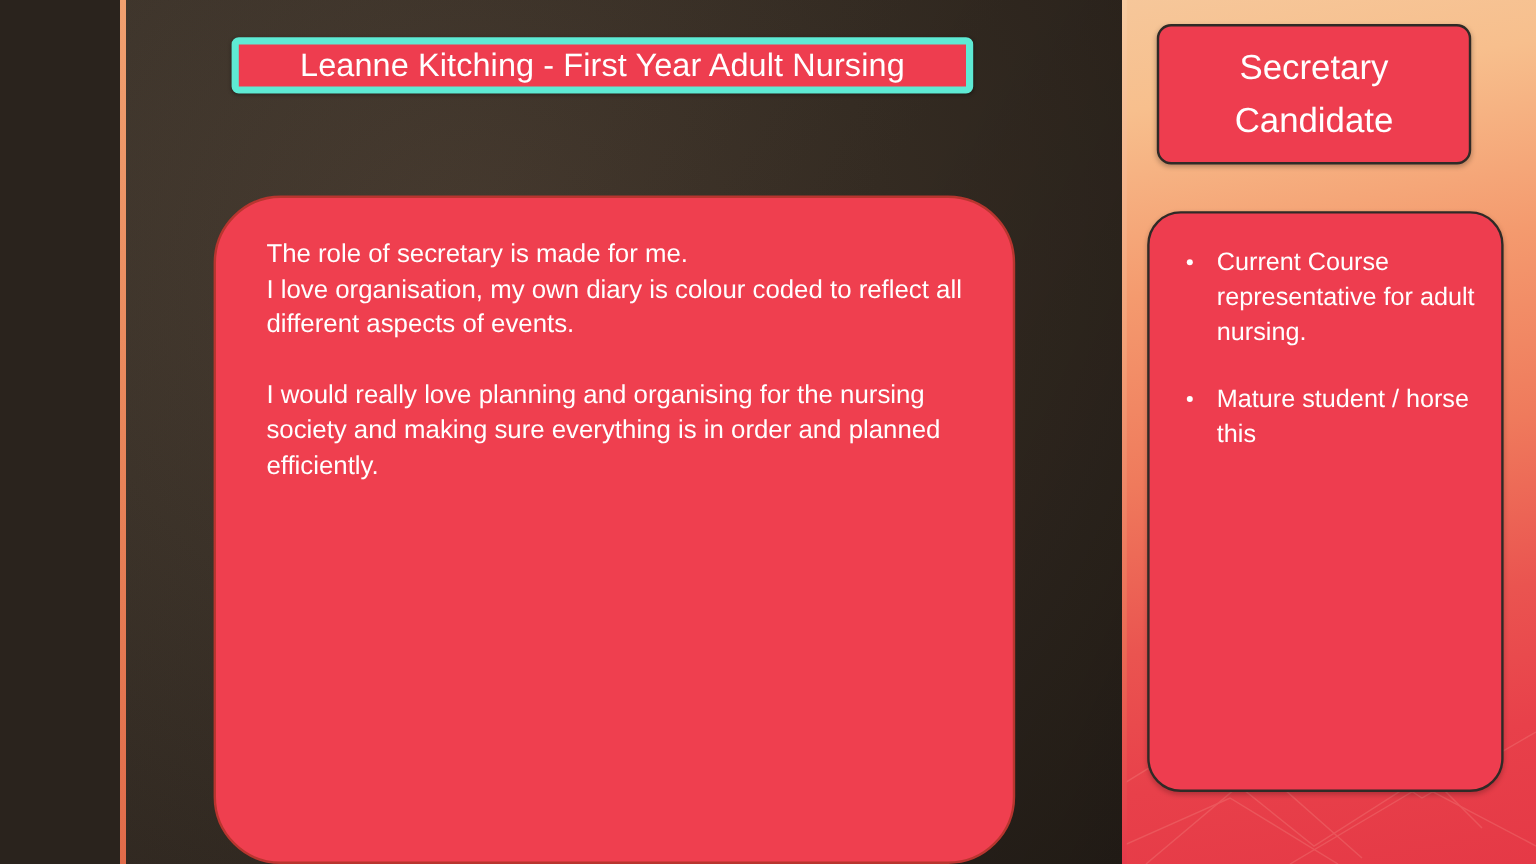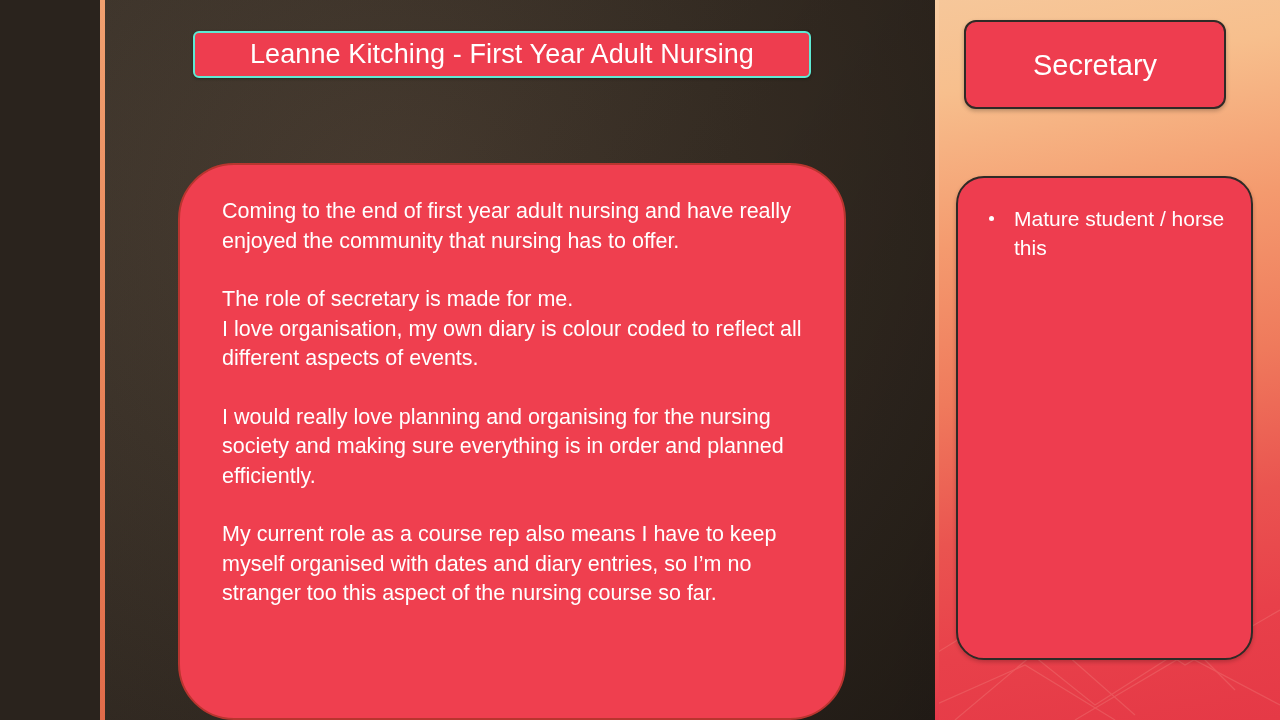--- a/index.html
+++ b/index.html
@@ -84,21 +84,21 @@
     background: linear-gradient(180deg, #f8cda3 0%, #f3a077 40%, #ea6a55 75%, #e5394a 100%);
   }
   
   .title-badge {
     position: absolute;
     left: 193px;
     top: 31px;
     width: 618px;
     height: 47px;
     background: #ee3d4f;
-    border: 2px solid #5eead4;
+    border: 6px solid #5eead4;
     border-radius: 6px;
     box-sizing: border-box;
     display: flex;
     align-items: center;
     justify-content: center;
     box-shadow: 0 1px 3px rgba(0,0,0,0.35);
   }
   .title-badge span {
     color: #ffffff;
     font-size: 27px;
@@ -131,21 +131,21 @@
   }
   .body-box p.spacer-after {
     margin-bottom: 29px;
   }
   
   .sec-badge {
     position: absolute;
     left: 964px;
     top: 20px;
     width: 262px;
-    height: 89px;
+    height: 117px;
     background: #ee3d4f;
     border: 2px solid #2f2a26;
     border-radius: 12px;
     box-sizing: border-box;
     display: flex;
     flex-direction: column;
     align-items: center;
     justify-content: center;
     box-shadow: 0 2px 4px rgba(0,0,0,0.25);
   }
@@ -218,33 +218,36 @@
       </g>
     </svg>
   </div>
   <div class="right-edge"></div>
 
   <div class="title-badge">
     <span>Leanne Kitching - First Year Adult Nursing</span>
   </div>
 
   <div class="body-box">
-    <p class="spacer-after">Coming to the end of first year adult nursing and have really enjoyed the community that nursing has to offer.</p>
     <p class="spacer-after" style="white-space: pre-line;">The role of secretary is made for me.
 I love organisation, my own diary is colour coded to reflect all different aspects of events.</p>
     <p class="spacer-after">I would really love planning and organising for the nursing society and making sure everything is in order and planned efficiently.</p>
-    <p>My current role as a course rep also means I have to keep myself organised with dates and diary entries, so I’m no stranger too this aspect of the nursing course so far.</p>
   </div>
 
   <div class="sec-badge">
     <span>Secretary</span>
+    <span>Candidate</span>
   </div>
 
   <div class="bullets-box">
     <ul>
+      <li>
+        <span class="dot"></span>
+        <span>Current Course representative for adult nursing.</span>
+      </li>
       <li>
         <span class="dot"></span>
         <span>Mature student / horse this</span>
       </li>
     </ul>
   </div>
 
 </div>
 
 </body></html>

